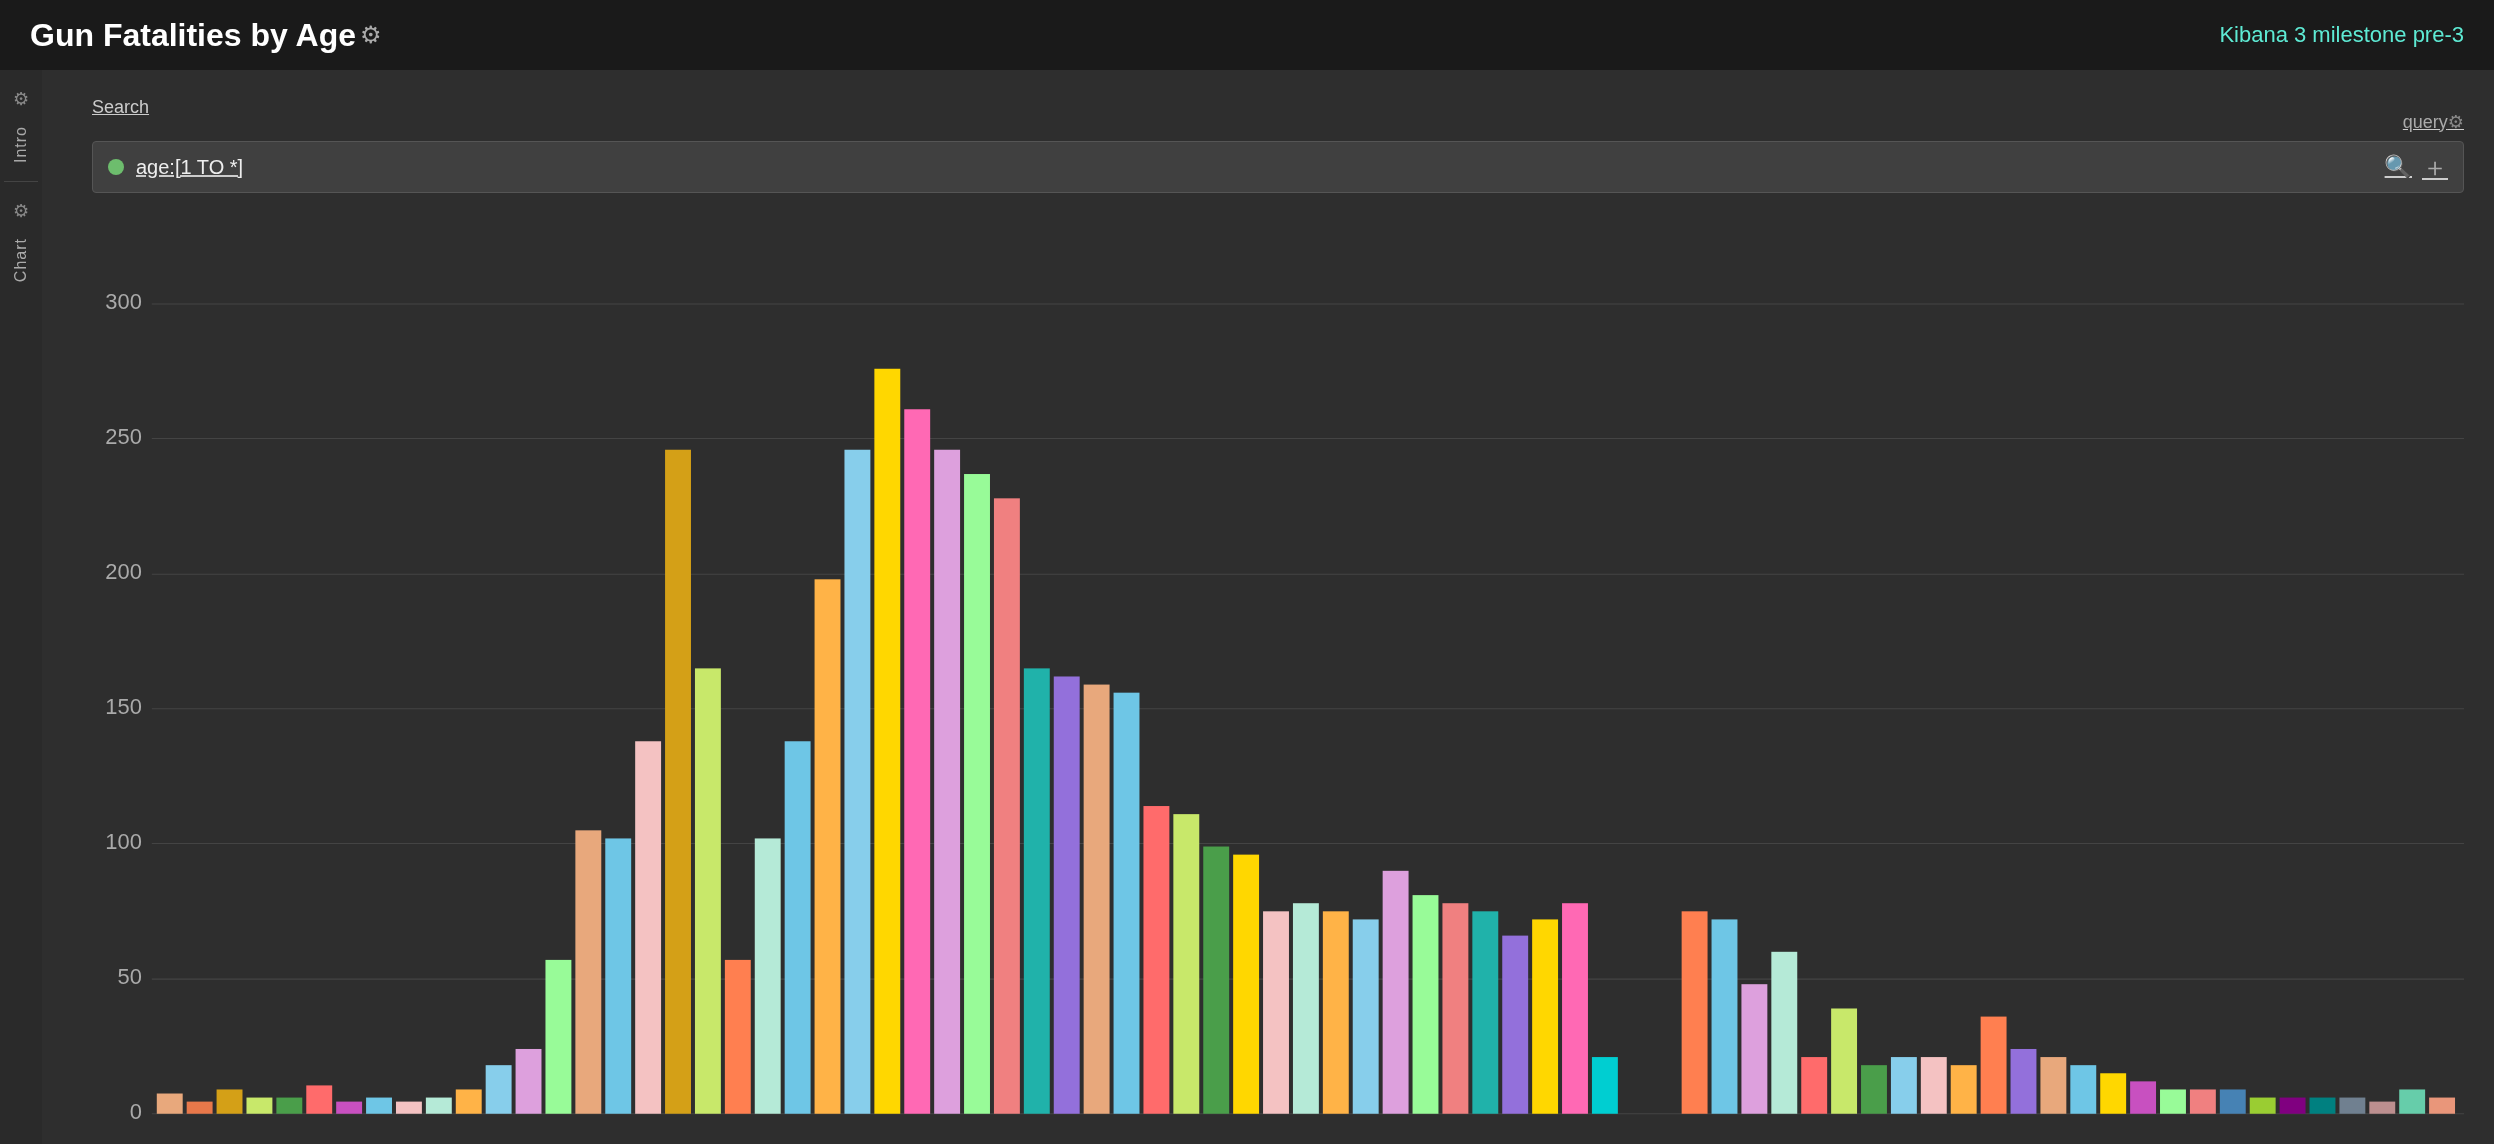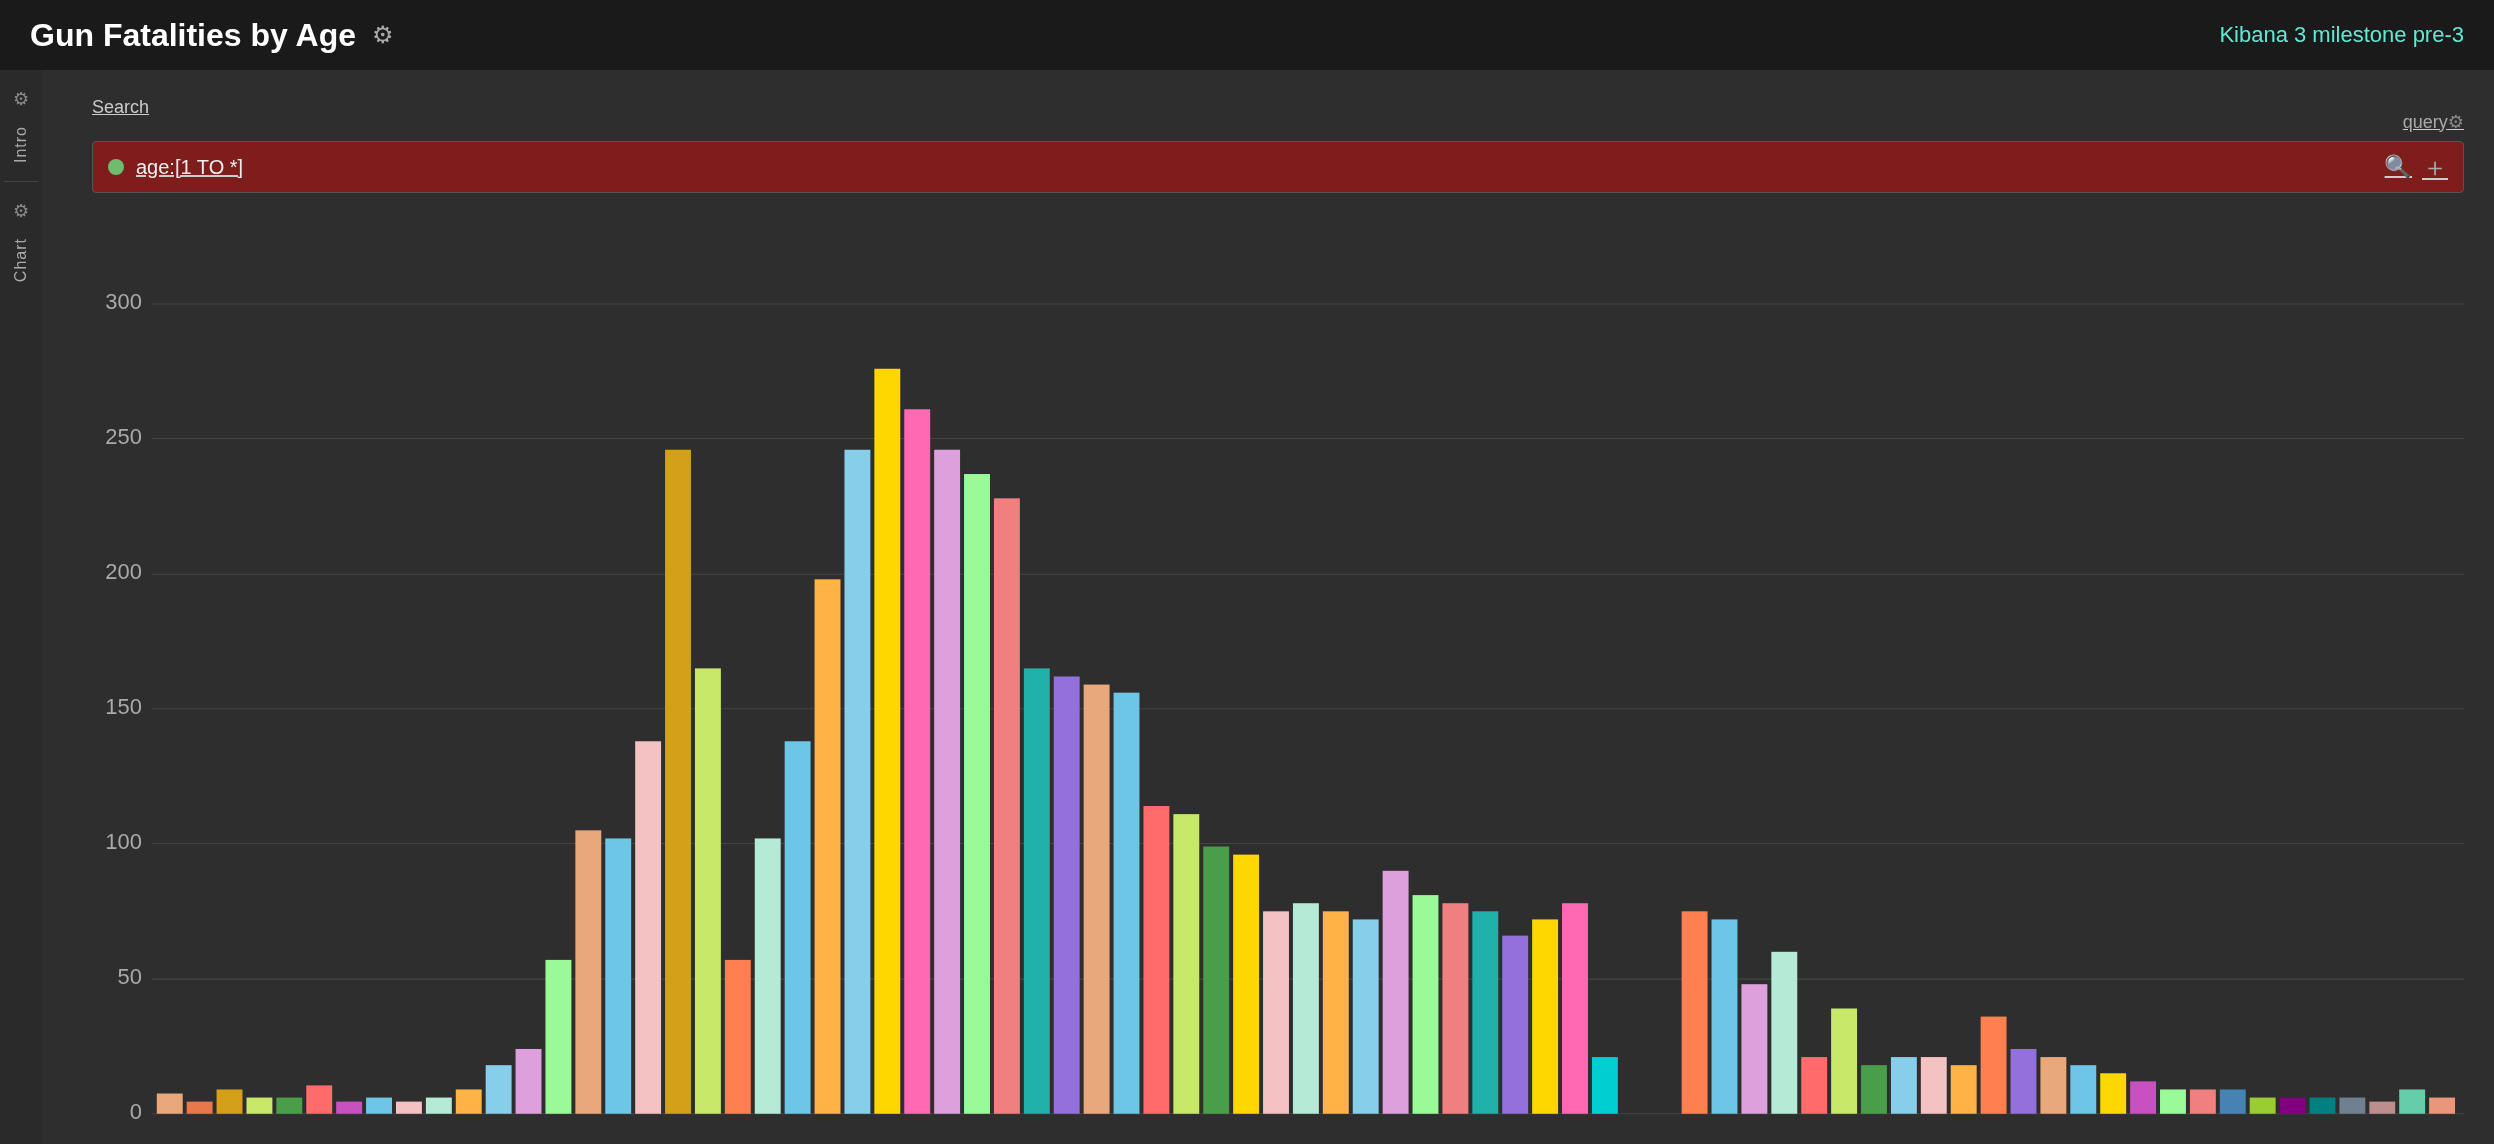--- a/index.html
+++ b/index.html
@@ -17,21 +17,21 @@
       background: #1a1a1a;
       height: 70px;
       display: flex;
       align-items: center;
       justify-content: space-between;
       padding: 0 30px;
     }
     #header-left {
       display: flex;
       align-items: center;
-      gap: 16px;
+      gap: 4px;
     }
     #header-title {
       font-size: 32px;
       font-weight: bold;
       color: #fff;
     }
     #header-gear {
       font-size: 24px;
       color: #aaa;
       cursor: pointer;
@@ -96,21 +96,21 @@
     
     #search-section {
       margin-bottom: 30px;
     }
     #search-label {
       font-size: 18px;
       color: #ccc;
       margin-bottom: 8px;
     }
     #search-bar {
-      background: #7f1d1d;
+      background: #404040;
       border: 1px solid #555;
       border-radius: 4px;
       height: 52px;
       display: flex;
       align-items: center;
       padding: 0 15px;
       gap: 12px;
     }
     #search-dot {
       width: 16px;

